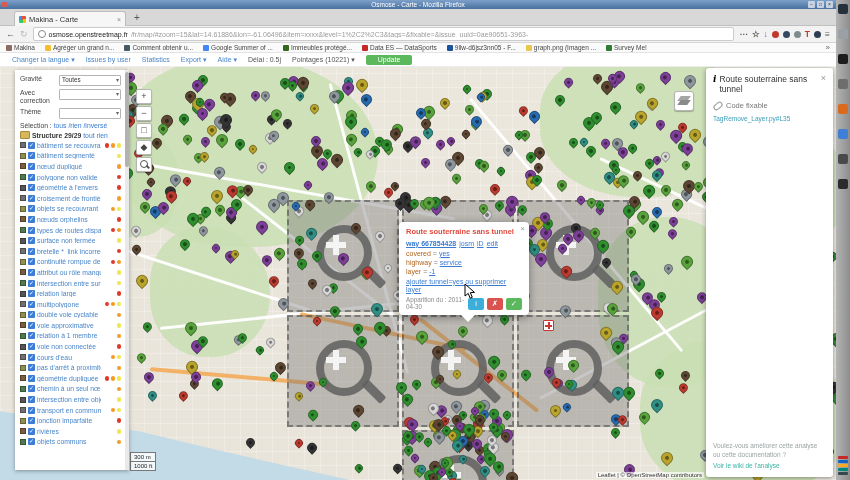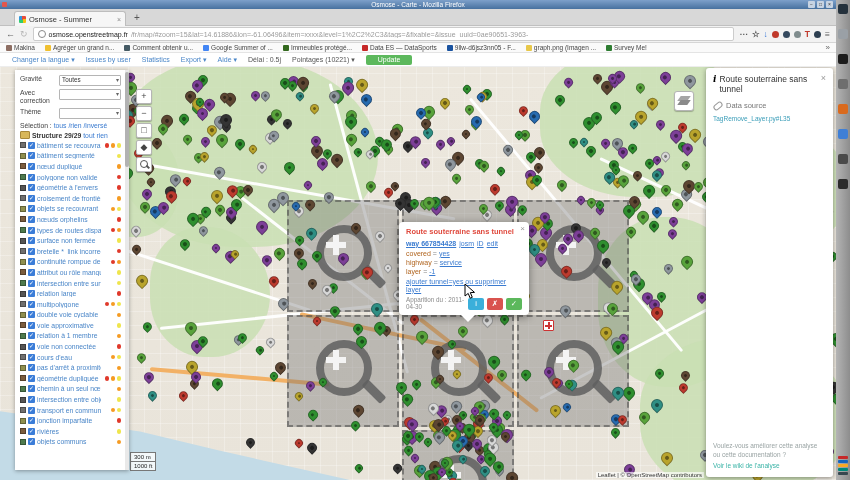--- a/index.html
+++ b/index.html
@@ -136,21 +136,21 @@
     <span class="tb-btns">
         <span class="tb-btn">−</span>
         <span class="tb-btn">□</span>
         <span class="tb-btn">×</span>
       </span>
   </div>
 
   <div id="tabbar">
     <div class="tab">
       <span class="tab-fav"></span>
-      <span class="tab-label">Osmose - Summer</span>
+      <span class="tab-label">Makina - Carte</span>
       <span class="tab-close">×</span>
     </div>
     <span class="newtab">+</span>
   </div>
 
   <div id="navbar">
     <span class="nav-ic">←</span>
     <span class="nav-ic dim">↻</span>
     <div id="urlbox">
       <span class="globe"></span>
@@ -1122,21 +1122,21 @@
   </div>
 
   <div id="rpanel">
     <div class="rp-head">
       <span class="rp-info">i</span>
       <span class="rp-title">Route souterraine sans tunnel</span>
       <span class="rp-close">×</span>
     </div>
     <div class="rp-src">
       <span class="rp-chain"></span>
-      <span>Data source</span>
+      <span>Code fixable</span>
     </div>
     <div class="rp-srclink">TagRemove_Layer.py#L35</div>
     <div class="rp-spacer"></div>
     <div class="rp-q">Voulez-vous améliorer cette analyse ou cette documentation ?</div>
     <div class="rp-wiki">Voir le wiki de l'analyse</div>
   </div>
 
   <div id="dock">
       <span class="dk" style="background: rgb(36, 49, 60);"></span>
       <span class="dk" style="background: rgb(154, 160, 166);"></span>

